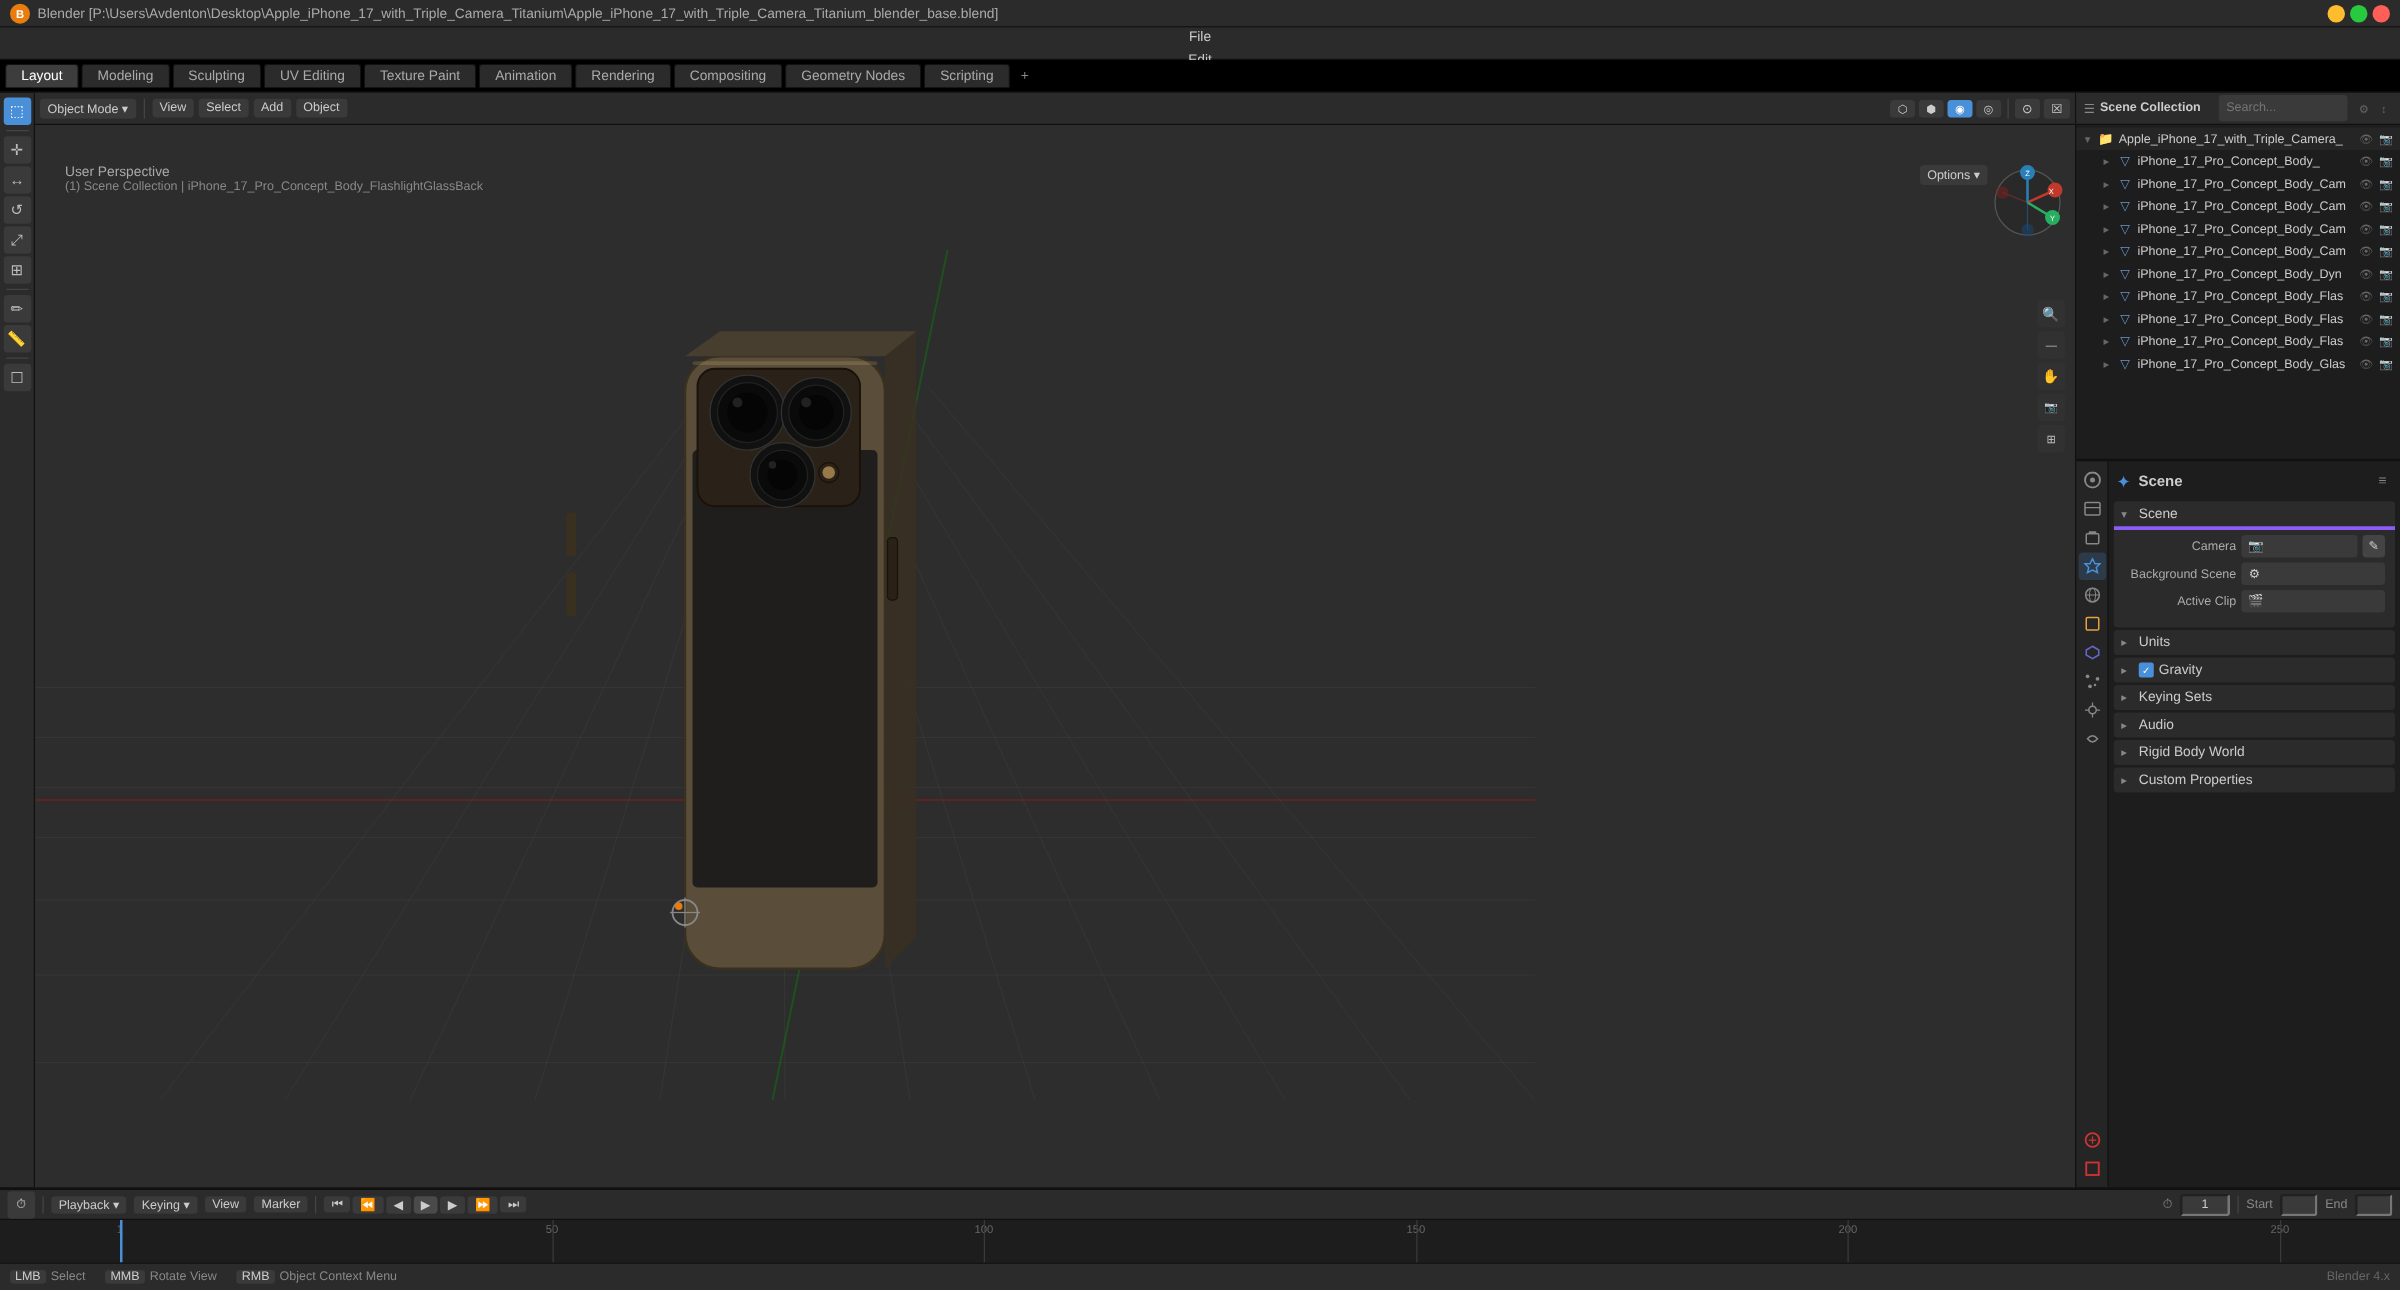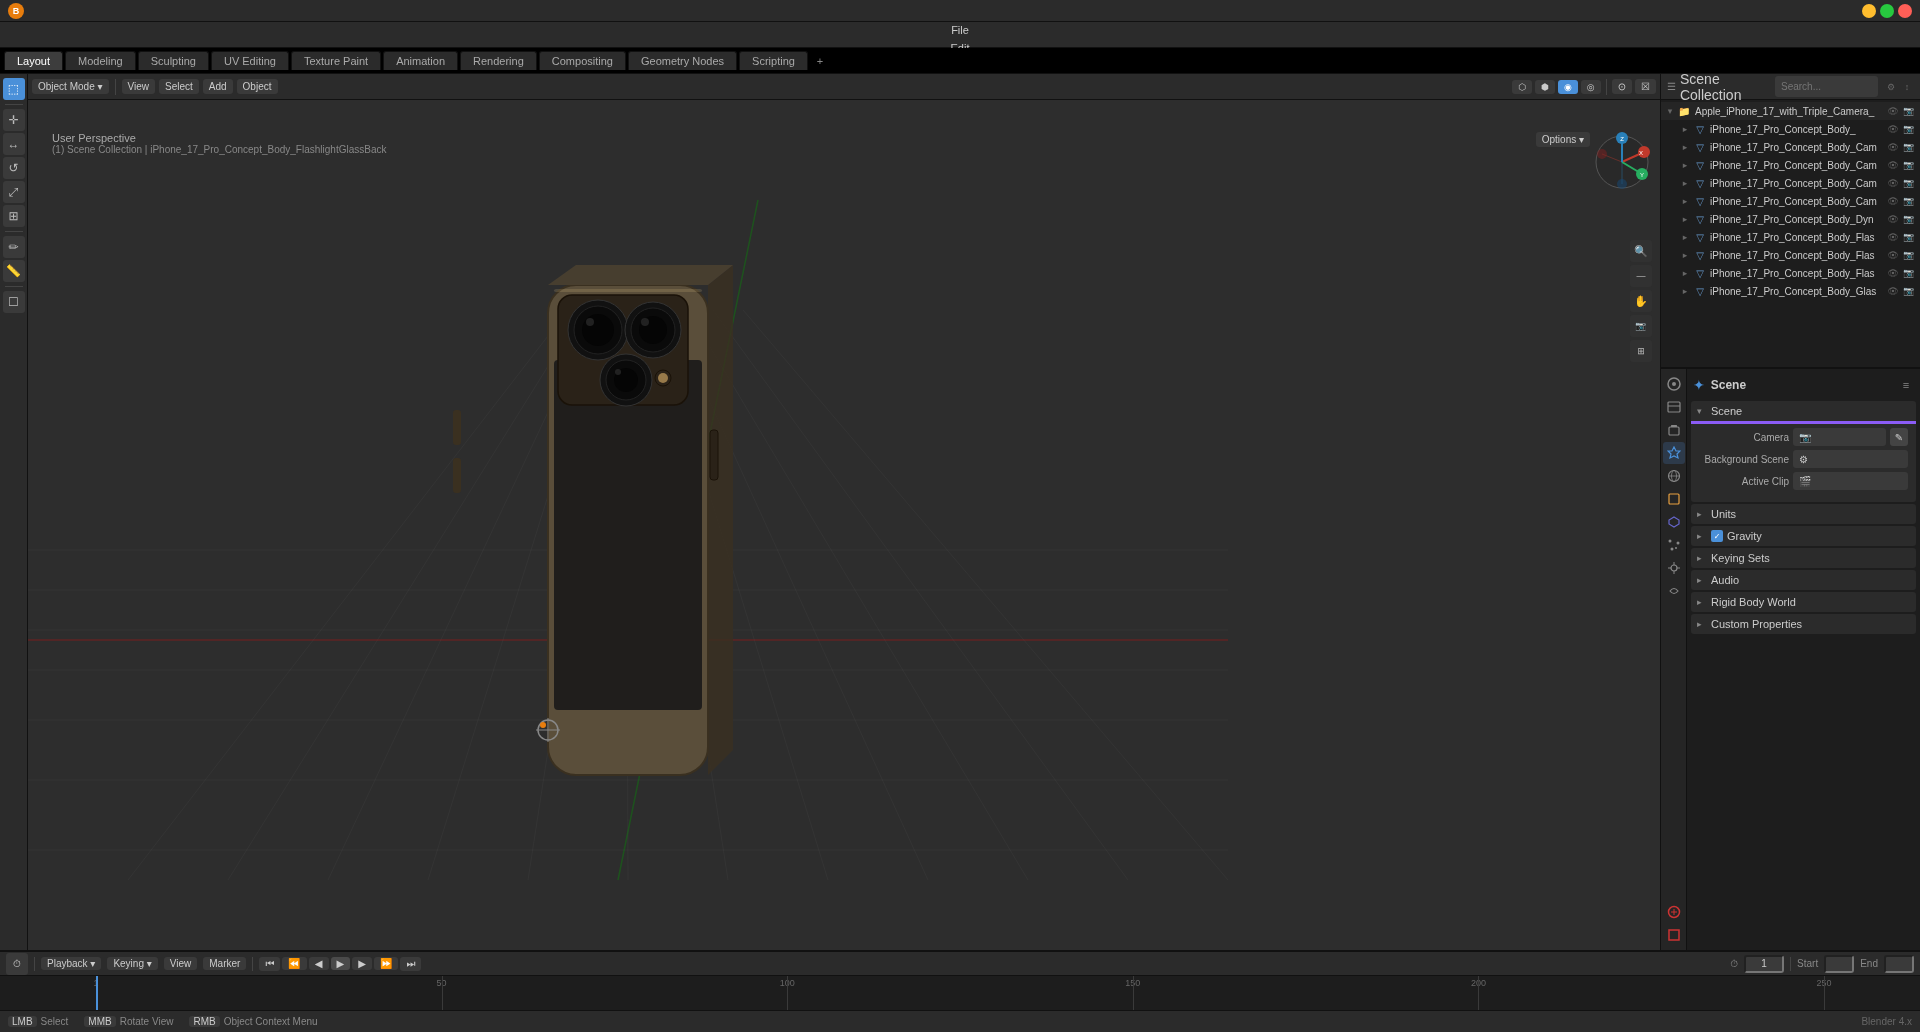--- a/index.html
+++ b/index.html
@@ -601,20 +601,21 @@
     ::-webkit-scrollbar { width: 6px; height: 6px; }
     ::-webkit-scrollbar-track { background: #1a1a1a; }
     ::-webkit-scrollbar-thumb { background: #444; border-radius: 3px; }
   </style>
 </head>
 <body>
 
 <div id="title-bar">
   <div class="title-left">
     <div class="blender-icon">B</div>
+    <span class="title-text">Blender [P:\Users\Avdenton\Desktop\Apple_iPhone_17_with_Triple_Camera_Titanium\Apple_iPhone_17_with_Triple_Camera_Titanium_blender_base.blend]</span>
   </div>
   <div class="window-controls">
     <button class="win-btn win-min"></button>
     <button class="win-btn win-max"></button>
     <button class="win-btn win-close"></button>
   </div>
 </div>
 
 <div id="menu-bar">
   <span class="menu-item">File</span>
@@ -808,21 +809,21 @@
         <div class="vp-right-btn" style="font-size:9px;">⊞</div>
       </div>
     </div>
   </div>
 
   <div id="right-panel">
 
     <div id="outliner">
       <div id="outliner-header">
         <span style="color:#888; font-size:10px;">☰</span>
-        <span style="color:#ccc; font-size:14px; flex:1;">Scene Collection</span>
+        <span style="color:#ccc; font-size:10px; flex:1;font-weight:bold;">Scene Collection</span>
         <input type="text" id="outliner-search" placeholder="Search..." style="background: rgb(58, 58, 58); border: none; border-radius: 3px; height: 21px; padding: 0px 6px; color: rgb(204, 204, 204); font-size: 10px; width: 80px;">
         <div style="display:flex; gap:2px; margin-left:2px;">
           <div class="oi-ctrl-btn">⚙</div>
           <div class="oi-ctrl-btn">↕</div>
         </div>
       </div>
       <div id="outliner-body">
 
         <div class="outliner-item collection-row">
           <div class="oi-arrow">▾</div>

